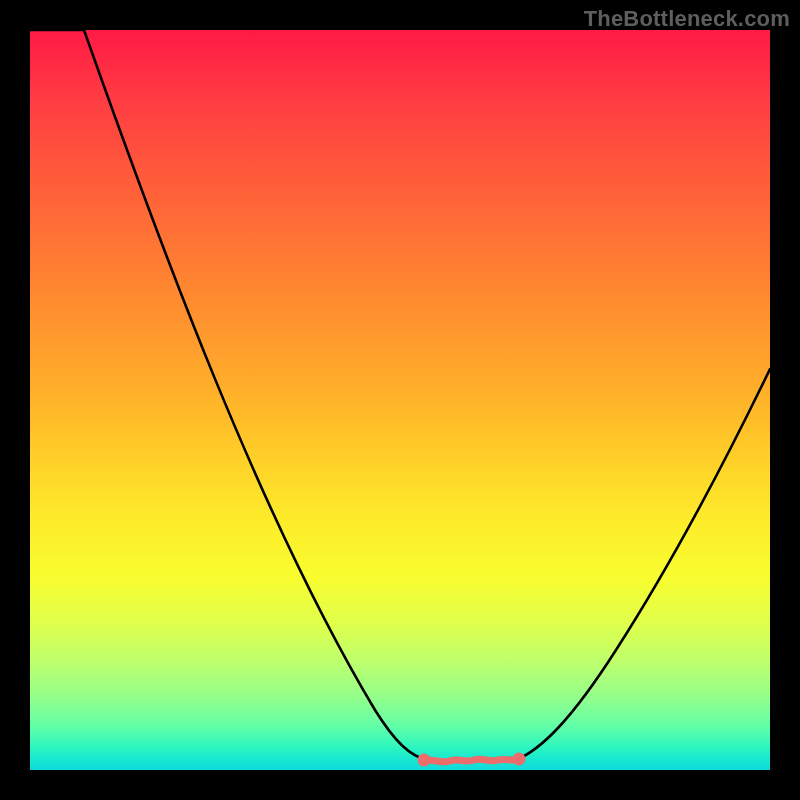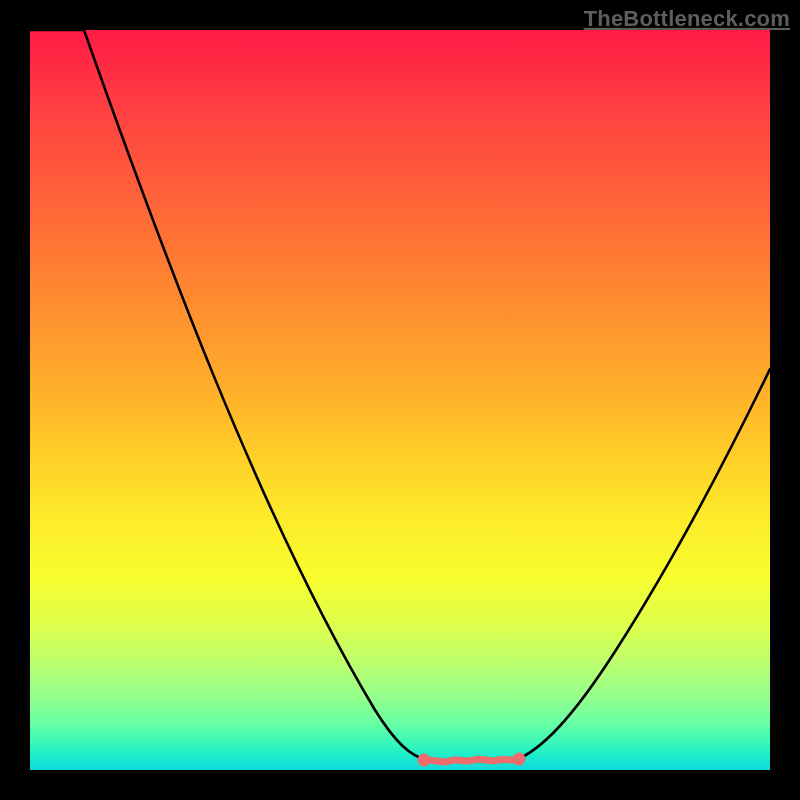--- a/index.html
+++ b/index.html
@@ -18,21 +18,20 @@
   .watermark {
     position: absolute;
     top: 6px;
     right: 10px;
     font-family: Arial, Helvetica, sans-serif;
     font-size: 22px;
     font-weight: 600;
     color: #5e5e5e;
     letter-spacing: 0.2px;
     z-index: 10;
-    text-decoration: underline;
   }
   .plot {
     position: absolute;
     left: 30px;
     top: 30px;
     width: 740px;
     height: 740px;
     background: linear-gradient(to bottom,
       #ff1a45 0%,
       #ff3e42 10%,

